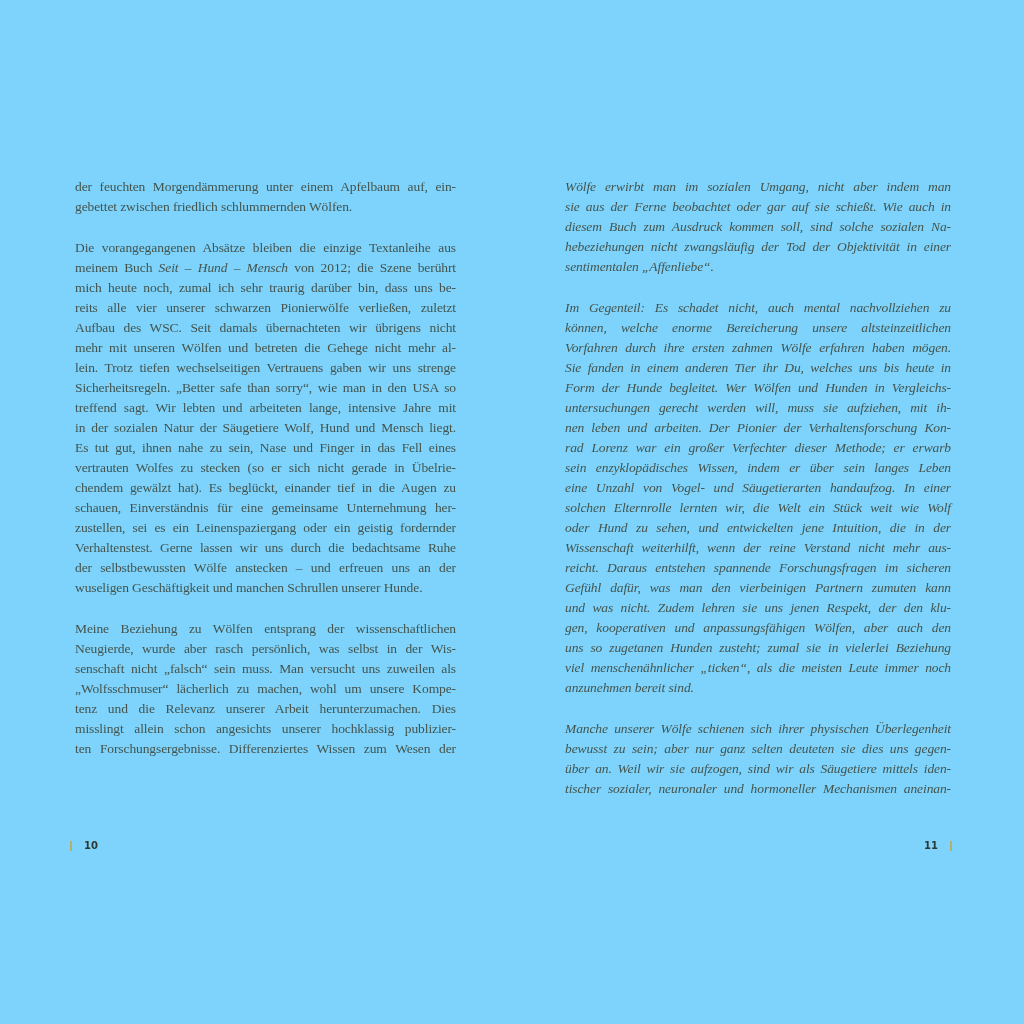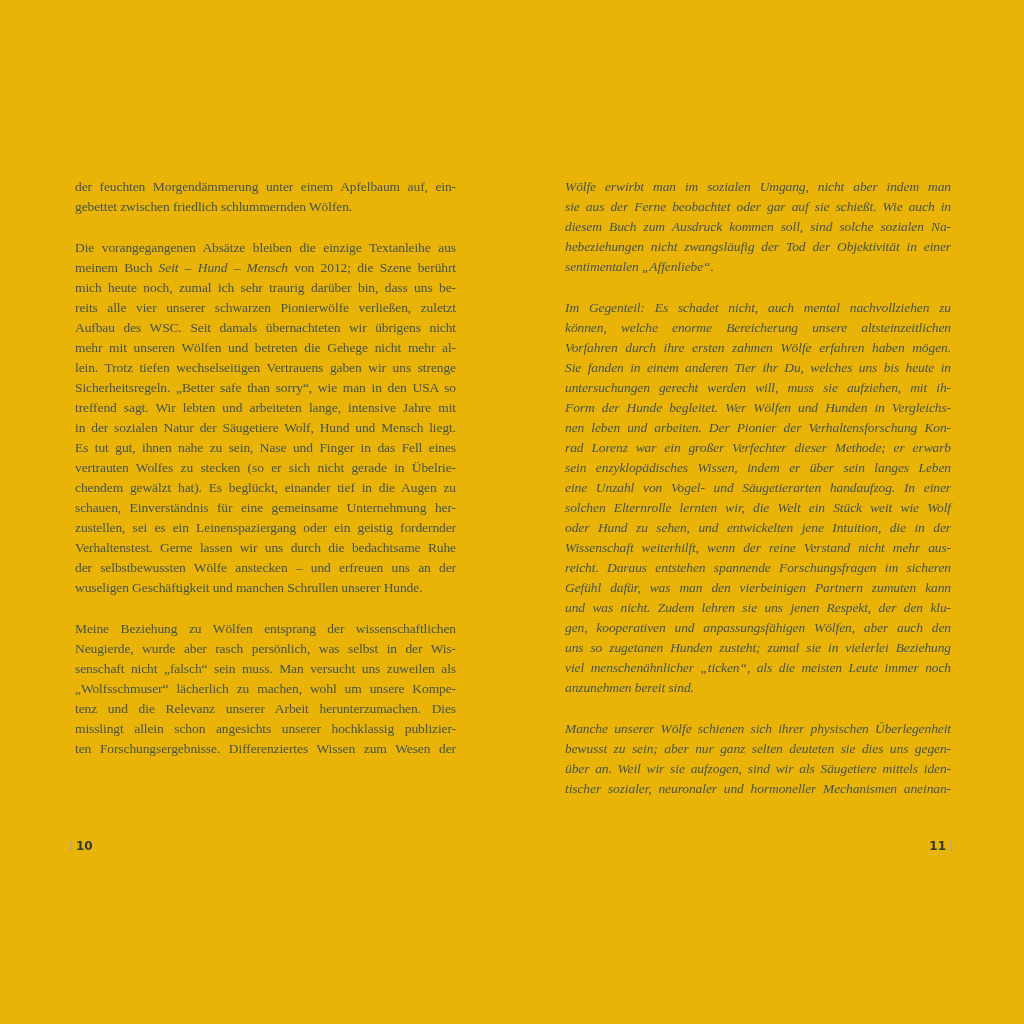--- a/index.html
+++ b/index.html
@@ -7,21 +7,21 @@
     padding: 0;
     background: #ffffff;
     width: 1024px;
     height: 1024px;
     overflow: hidden;
   }
   .book {
     position: relative;
     width: 1024px;
     height: 1024px;
-    background: #eab308;
+    background: #7dd3fc;
     font-family: "Liberation Serif", "DejaVu Serif", serif;
   }
   .col {
     position: absolute;
     top: 177px;
     font-size: 13.5px;
     line-height: 20px;
     color: #44544d;
     letter-spacing: -0.1px;
   }
@@ -39,23 +39,23 @@
     text-align-last: left;
   }
   .it { font-style: italic; }
 
   .footer {
     position: absolute;
     top: 839px;
     height: 14px;
     display: flex;
     align-items: center;
-    gap: 4px;
+    gap: 12px;
     font-family: "DejaVu Sans", "Liberation Sans", sans-serif;
-    font-size: 12px;
+    font-size: 10px;
     font-weight: bold;
     color: #2c3a33;
   }
   .footer-left  { left: 70px; }
   .footer-right { right: 72px; }
   .bar {
     display: inline-block;
     width: 2px;
     height: 10px;
     background: #b3b069;
@@ -109,22 +109,22 @@
         <div class="line"><span>sie aus der Ferne beobachtet oder gar auf sie schießt. Wie auch in</span></div>
         <div class="line"><span>diesem Buch zum Ausdruck kommen soll, sind solche sozialen Na-</span></div>
         <div class="line"><span>hebeziehungen nicht zwangsläufig der Tod der Objektivität in einer</span></div>
         <div class="line lastline"><span>sentimentalen „Affenliebe“.</span></div>
       </div>
       <div class="para">
         <div class="line"><span>Im Gegenteil: Es schadet nicht, auch mental nachvollziehen zu</span></div>
         <div class="line"><span>können, welche enorme Bereicherung unsere altsteinzeitlichen</span></div>
         <div class="line"><span>Vorfahren durch ihre ersten zahmen Wölfe erfahren haben mögen.</span></div>
         <div class="line"><span>Sie fanden in einem anderen Tier ihr Du, welches uns bis heute in</span></div>
+        <div class="line"><span>Form der Hunde begleitet. Wer Wölfen und Hunden in Vergleichs-</span></div>
         <div class="line"><span>untersuchungen gerecht werden will, muss sie aufziehen, mit ih-</span></div>
-        <div class="line"><span>Form der Hunde begleitet. Wer Wölfen und Hunden in Vergleichs-</span></div>
         <div class="line"><span>nen leben und arbeiten. Der Pionier der Verhaltensforschung Kon-</span></div>
         <div class="line"><span>rad Lorenz war ein großer Verfechter dieser Methode; er erwarb</span></div>
         <div class="line"><span>sein enzyklopädisches Wissen, indem er über sein langes Leben</span></div>
         <div class="line"><span>eine Unzahl von Vogel- und Säugetierarten handaufzog. In einer</span></div>
         <div class="line"><span>solchen Elternrolle lernten wir, die Welt ein Stück weit wie Wolf</span></div>
         <div class="line"><span>oder Hund zu sehen, und entwickelten jene Intuition, die in der</span></div>
         <div class="line"><span>Wissenschaft weiterhilft, wenn der reine Verstand nicht mehr aus-</span></div>
         <div class="line"><span>reicht. Daraus entstehen spannende Forschungsfragen im sicheren</span></div>
         <div class="line"><span>Gefühl dafür, was man den vierbeinigen Partnern zumuten kann</span></div>
         <div class="line"><span>und was nicht. Zudem lehren sie uns jenen Respekt, der den klu-</span></div>

